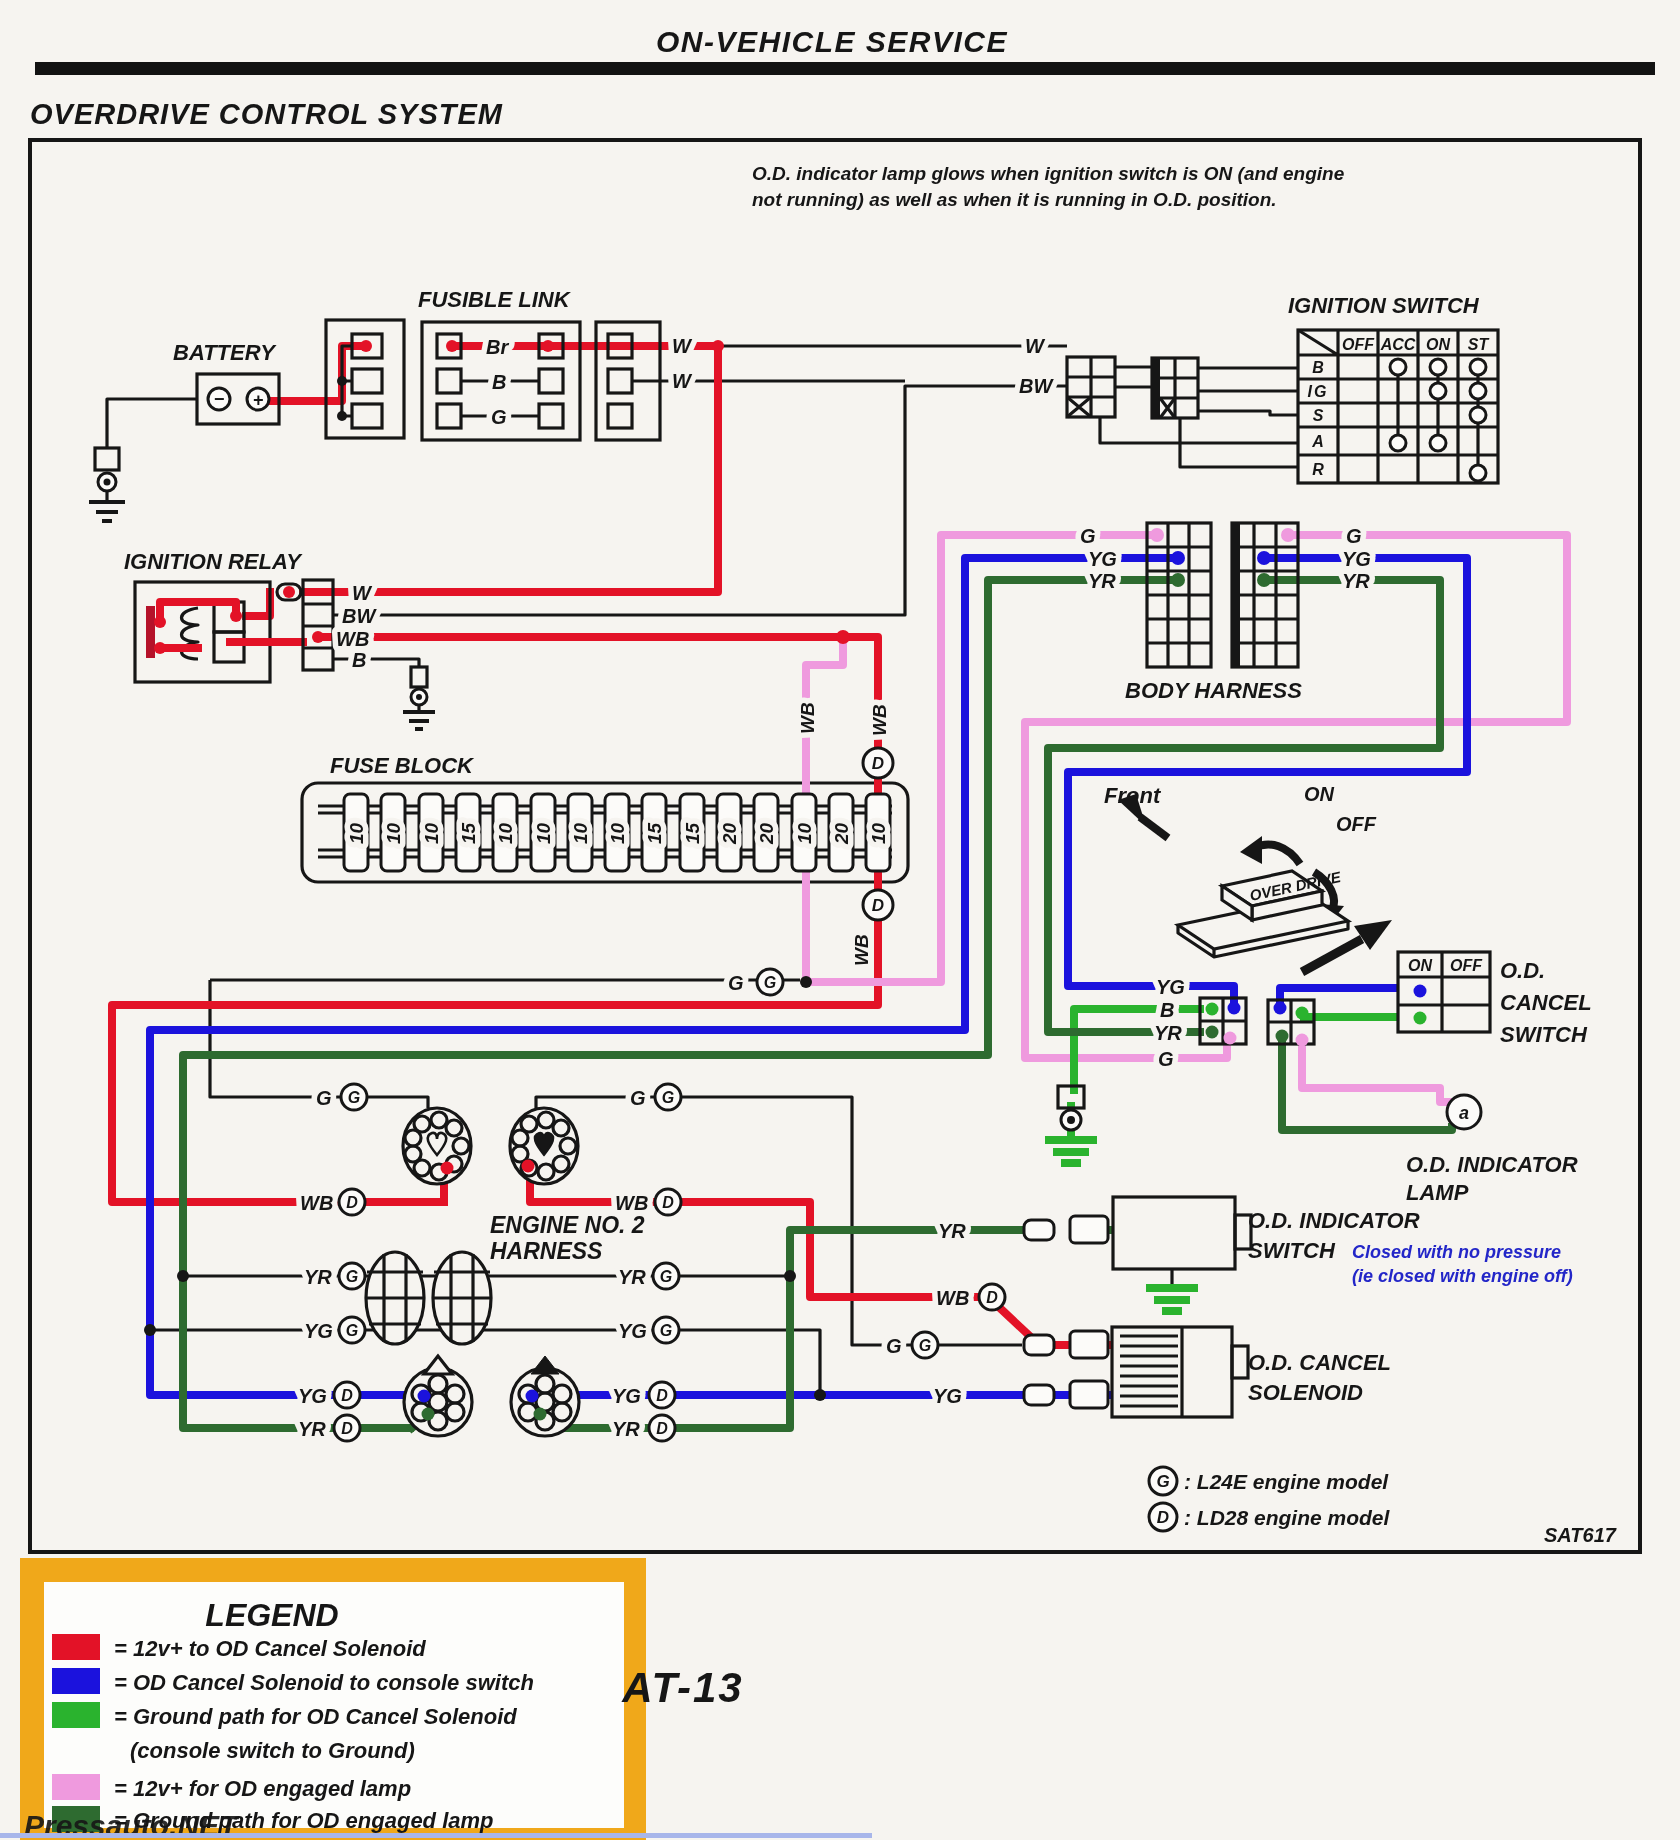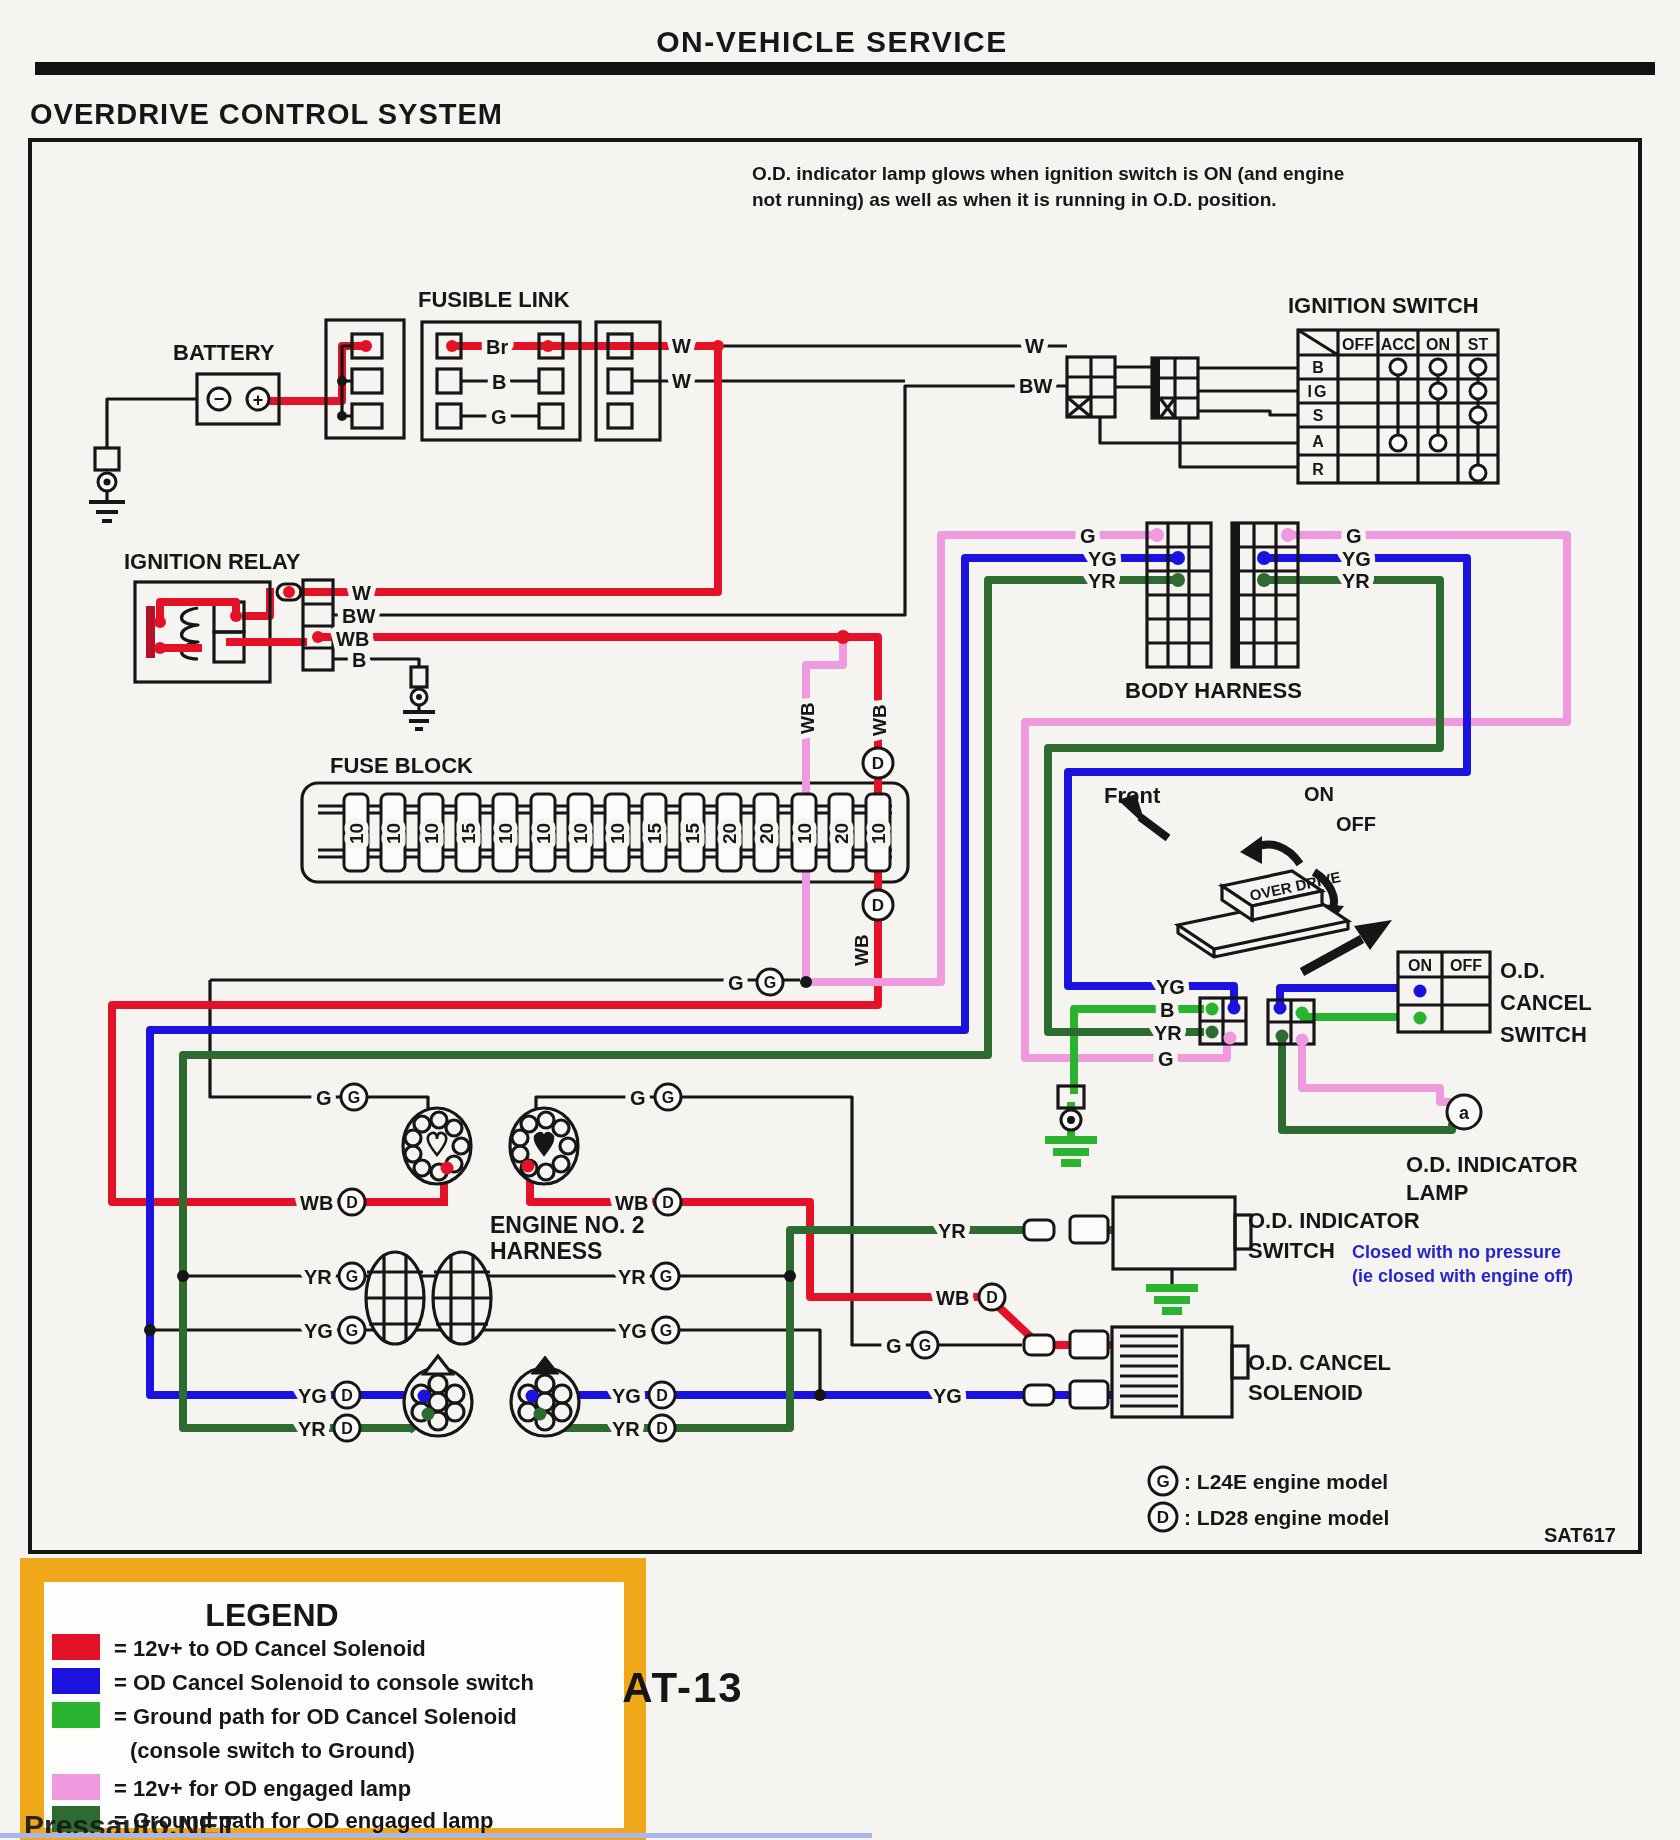--- a/index.html
+++ b/index.html
@@ -1,20 +1,20 @@
 <!DOCTYPE html>
 <html><head>
 <meta charset="utf-8">
 <style>
   :root{
     --ink:#161616; --paper:#f6f4f0;
     --red:#e31227; --blue:#1b12dd; --grn:#2ab32e; --pnk:#ef9ade; --dgr:#2e6b30;
   }
   html,body{margin:0;padding:0;background:var(--paper);}
-  .stage{width:1356px;height:1840px;position:relative;background:var(--paper);}
+  .stage{width:1356px;height:1840px;position:relative;background:var(--paper);font-style:italic;}
   svg{display:block}
   .tx{font-family:"Liberation Sans","DejaVu Sans",sans-serif;font-weight:700;fill:var(--ink);}
   .halo{stroke:var(--paper);stroke-width:11px;paint-order:stroke;stroke-linejoin:round;}
   .s15{font-size:15px}.s16{font-size:16px}.s17{font-size:17px}.s18{font-size:18px}
   .s19{font-size:19px}.s20{font-size:20px}.s21{font-size:21px}.s22{font-size:22px}
   .s23{font-size:23px}.s29{font-size:29px}.s30{font-size:30px}
   .s32{font-size:32px}.s42{font-size:42px}
   .mid{text-anchor:middle}
   .wk{stroke:var(--ink);stroke-width:3.2;fill:none;stroke-linejoin:round}
   .wk4{stroke:var(--ink);stroke-width:4.2;fill:none}

